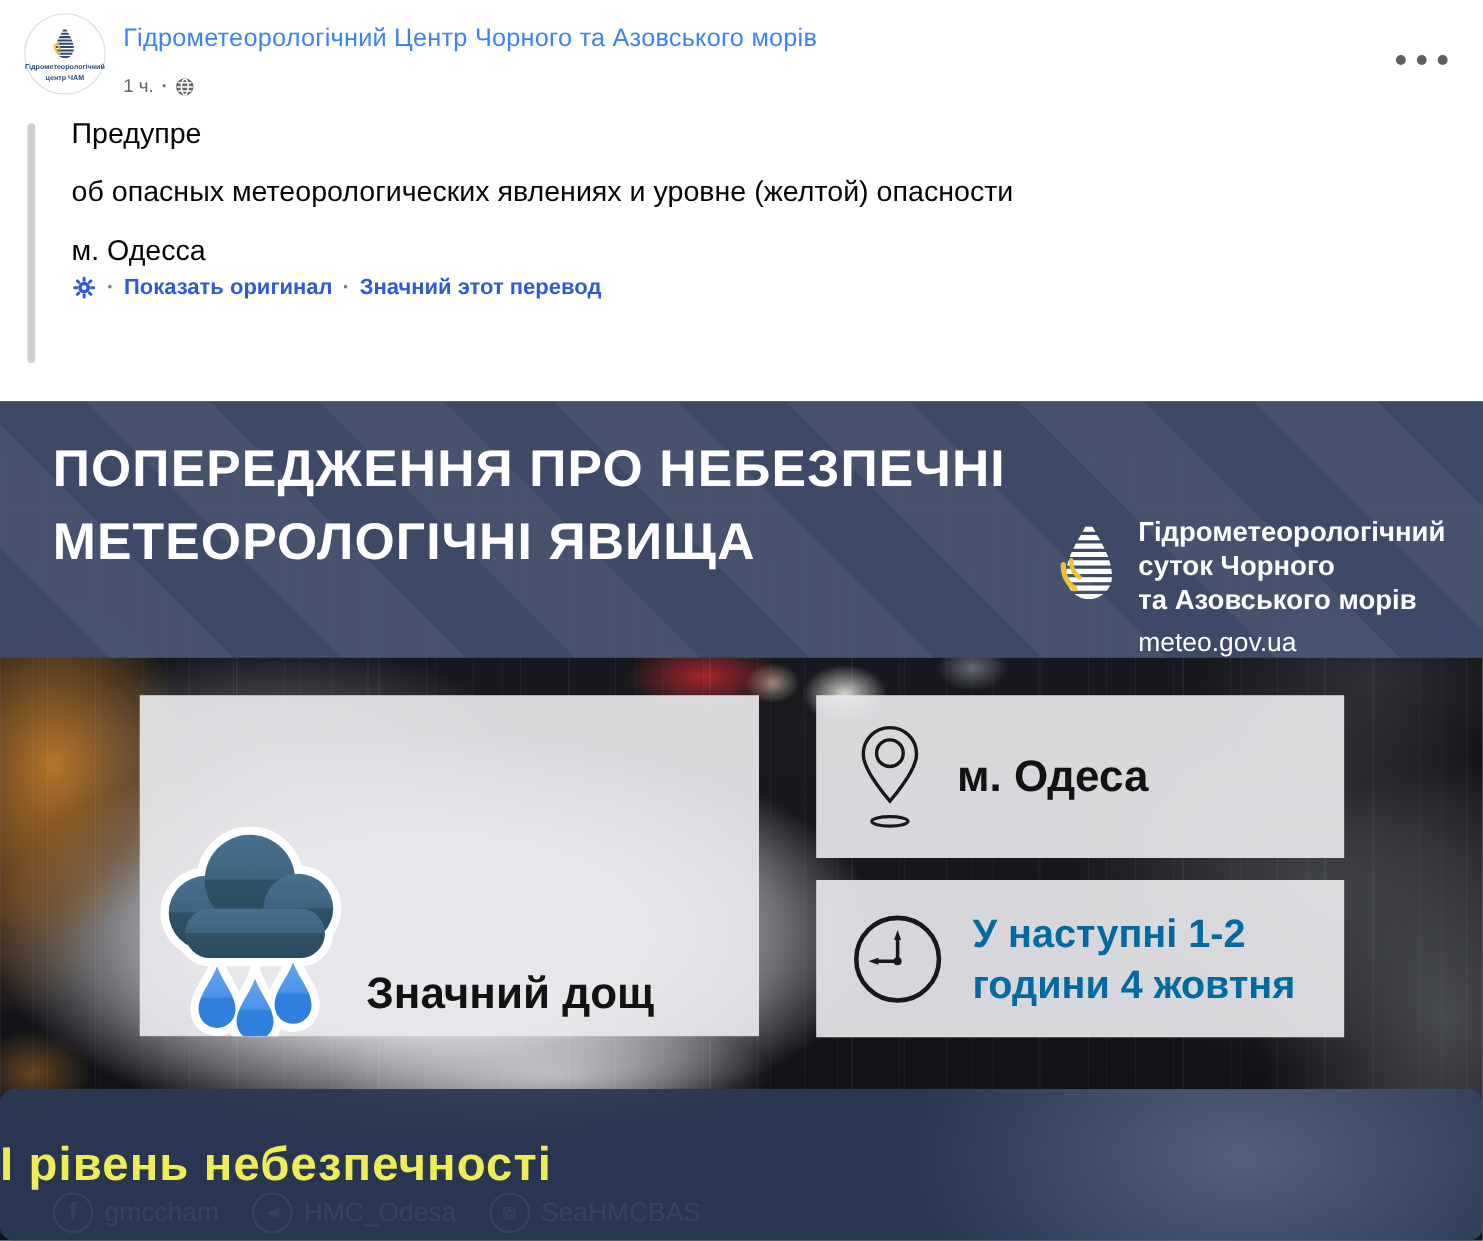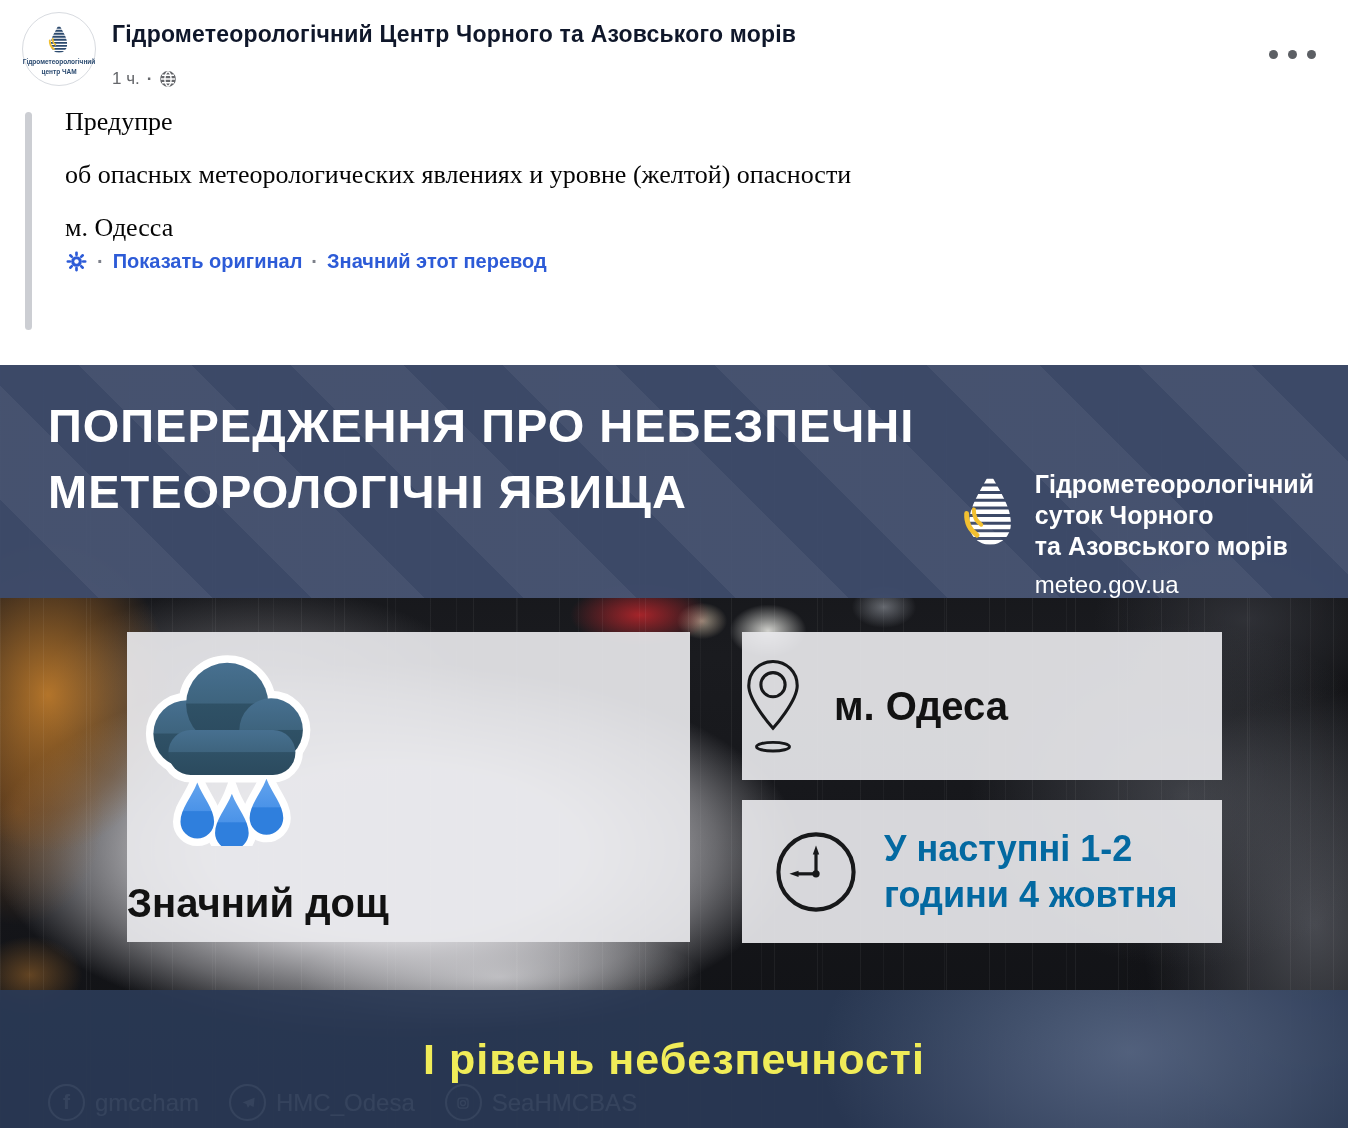--- a/index.html
+++ b/index.html
@@ -4,31 +4,31 @@
 <style>
   html,body{margin:0;padding:0;background:#fff;}
   .screen{position:relative;width:1348px;height:1128px;background:#ffffff;overflow:hidden;
           font-family:"Liberation Sans",sans-serif;}
 
   
   .avatar{position:absolute;left:22px;top:12px;width:74px;height:74px;border-radius:50%;
           background:#fff;border:1px solid #d8dbe0;box-sizing:border-box;
           display:flex;flex-direction:column;align-items:center;justify-content:center;gap:2px;cursor:pointer;}
   .avatar-line{font-size:6.5px;line-height:7.5px;font-weight:700;color:#2a4a70;text-align:center;white-space:nowrap;}
-  .page-name{position:absolute;left:112px;top:21px;font-size:23px;font-weight:700;color:#0f172a;letter-spacing:.2px;cursor:pointer;}
+  .page-name{position:absolute;left:112px;top:21px;font-size:23px;font-weight:400;color:#3b82f6;letter-spacing:.2px;cursor:pointer;}
   .meta{position:absolute;left:112px;top:69px;display:flex;align-items:center;gap:7px;
         color:#65676b;font-size:17px;}
   .meta .mid{font-weight:700;}
   .dots-menu{position:absolute;right:28px;top:46px;display:flex;gap:10px;cursor:pointer;padding:4px;}
   .dots-menu span{width:9px;height:9px;border-radius:50%;background:#5c5f64;}
 
   
   .quote-bar{position:absolute;left:25px;top:112px;width:7px;height:218px;background:#ccced3;border-radius:4px;}
   .post-body{position:absolute;left:65px;top:106px;width:1250px;}
-  .post-body p{margin:0 0 22px;font-size:26px;line-height:31px;color:#050505;font-family:Liberation Serif, serif;}
+  .post-body p{margin:0 0 22px;font-size:26px;line-height:31px;color:#050505;}
   .post-body p:last-of-type{margin-bottom:7px;}
   .translate-row{display:flex;align-items:center;gap:9px;font-size:20px;font-weight:700;color:#2d5bd7;}
   .translate-row .sep{color:#7d808a;}
   .t-link{cursor:pointer;}
 
   
   .warn{position:absolute;left:0;top:365px;width:1348px;height:763px;overflow:hidden;background:#17181a;cursor:pointer;}
   .photo{position:absolute;inset:0;
     background-image:
       repeating-linear-gradient(90deg, rgba(255,255,255,0.05) 0 1px, transparent 1px 43px),
@@ -58,30 +58,30 @@
   .s-item{display:flex;align-items:center;gap:10px;color:#fff;font-size:24px;font-weight:500;}
   .s-circle{width:37px;height:37px;border:2.5px solid #fff;border-radius:50%;box-sizing:border-box;
       display:flex;align-items:center;justify-content:center;}
   .fb-f{font-size:21px;font-weight:700;color:#fff;margin-top:-2px;}
 
   .org{position:absolute;right:34px;top:104px;z-index:2;display:flex;gap:16px;align-items:flex-start;}
   .org-name{font-size:25px;line-height:31px;font-weight:700;color:#fff;}
   .org-site{font-size:24px;color:#fff;margin-top:9px;font-weight:400;}
 
   .card{position:absolute;background:rgba(232,232,236,0.92);z-index:2;box-sizing:border-box;}
-  .card-hazard{left:127px;top:267px;width:563px;height:310px;display:flex;flex-direction:column;align-items:flex-start;}
+  .card-hazard{left:127px;top:267px;width:563px;height:310px;display:flex;flex-direction:row;align-items:flex-end;}
   .card-hazard svg{margin-top:14px;}
   .hazard-label{font-size:40px;font-weight:700;color:#121212;margin-top:auto;margin-bottom:16px;}
-  .card-loc{left:742px;top:267px;width:480px;height:148px;display:flex;align-items:center;gap:30px;}
+  .card-loc{left:742px;top:267px;width:480px;height:148px;display:flex;align-items:center;gap:30px;padding-left:36px;}
   .loc-label{font-size:40px;font-weight:700;color:#121212;}
   .card-time{left:742px;top:435px;width:480px;height:143px;display:flex;align-items:center;gap:24px;padding-left:30px;}
   .time-label{font-size:36px;line-height:46px;font-weight:700;color:#0369a1;}
 
   .band-bottom{position:absolute;left:0;top:625px;width:100%;height:138px;background:rgba(42,57,84,0.95);
-      display:flex;align-items:center;justify-content:center;z-index:2;overflow:hidden;}
+      display:flex;align-items:center;z-index:2;overflow:hidden;border-radius:13px;}
   .band-bottom::before{content:"";position:absolute;inset:0;
       background:radial-gradient(430px 260px at 1130px 45%, rgba(150,165,195,0.38), transparent 72%);}
   .footer-text{position:relative;font-size:43px;font-weight:700;color:#f0ec58;letter-spacing:1px;}
 </style>
 </head>
 <body>
 
 <div class="screen">
 
   <div class="avatar">

